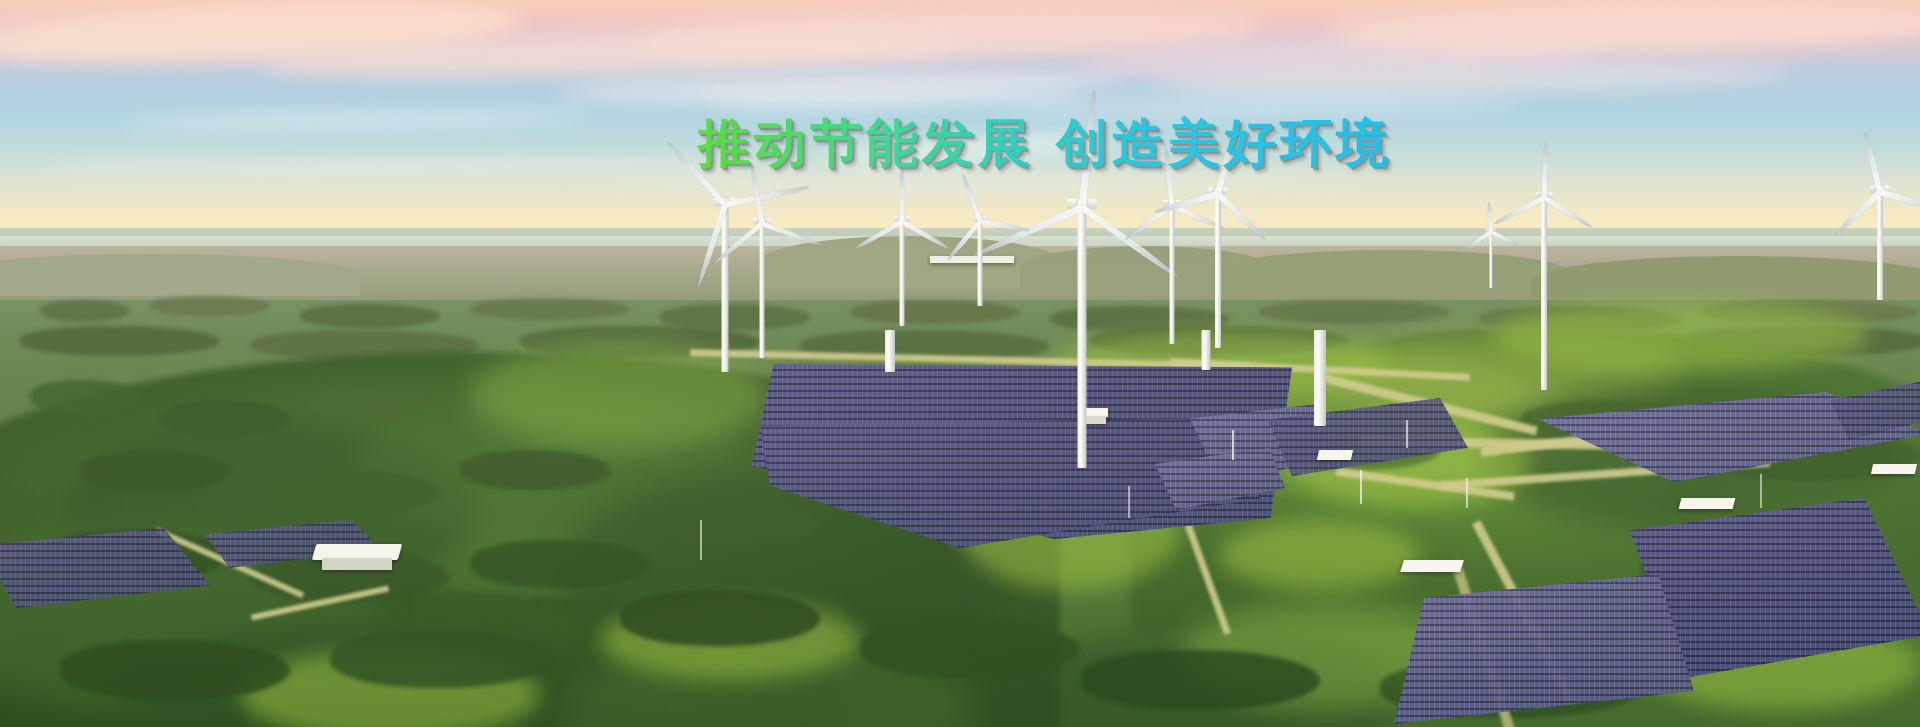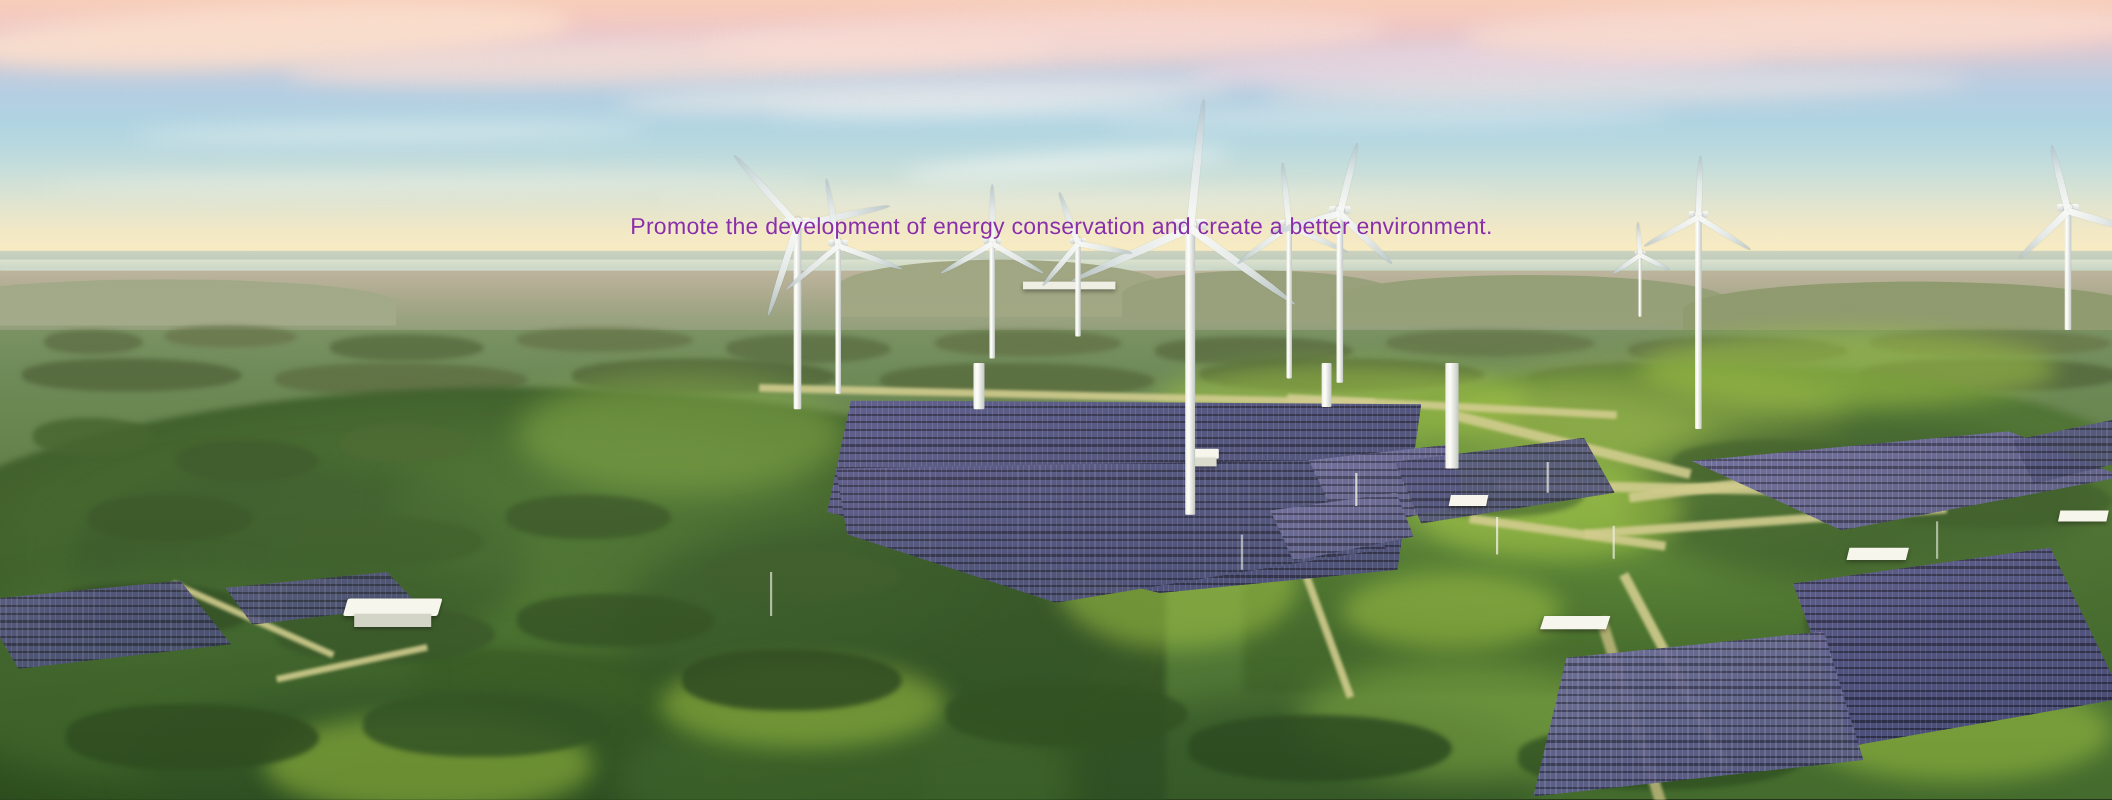--- a/index.html
+++ b/index.html
@@ -635,20 +635,20 @@
     <div style="position:absolute;left:700px;top:520px;width:2px;height:40px;background:rgba(235,240,230,0.65);"></div>
     <div style="position:absolute;left:1128px;top:486px;width:2px;height:32px;background:rgba(235,240,230,0.6);"></div>
     <div style="position:absolute;left:1760px;top:474px;width:2px;height:34px;background:rgba(235,240,230,0.6);"></div>
 
   </div>
 
   <div class="global-tint"></div>
 
   <div class="text-layer">
 
-
-    <div class="subtitle-wrap">
-      <p class="subtitle">Promote the development of energy conservation and create a better environment.</p>
-    </div>
+    <div class="headline-wrap">
+      <h1 class="headline">推动节能发展 创造美好环境</h1>
+    </div>
+
 
   </div>
 
 </div>
 
 </body></html>

